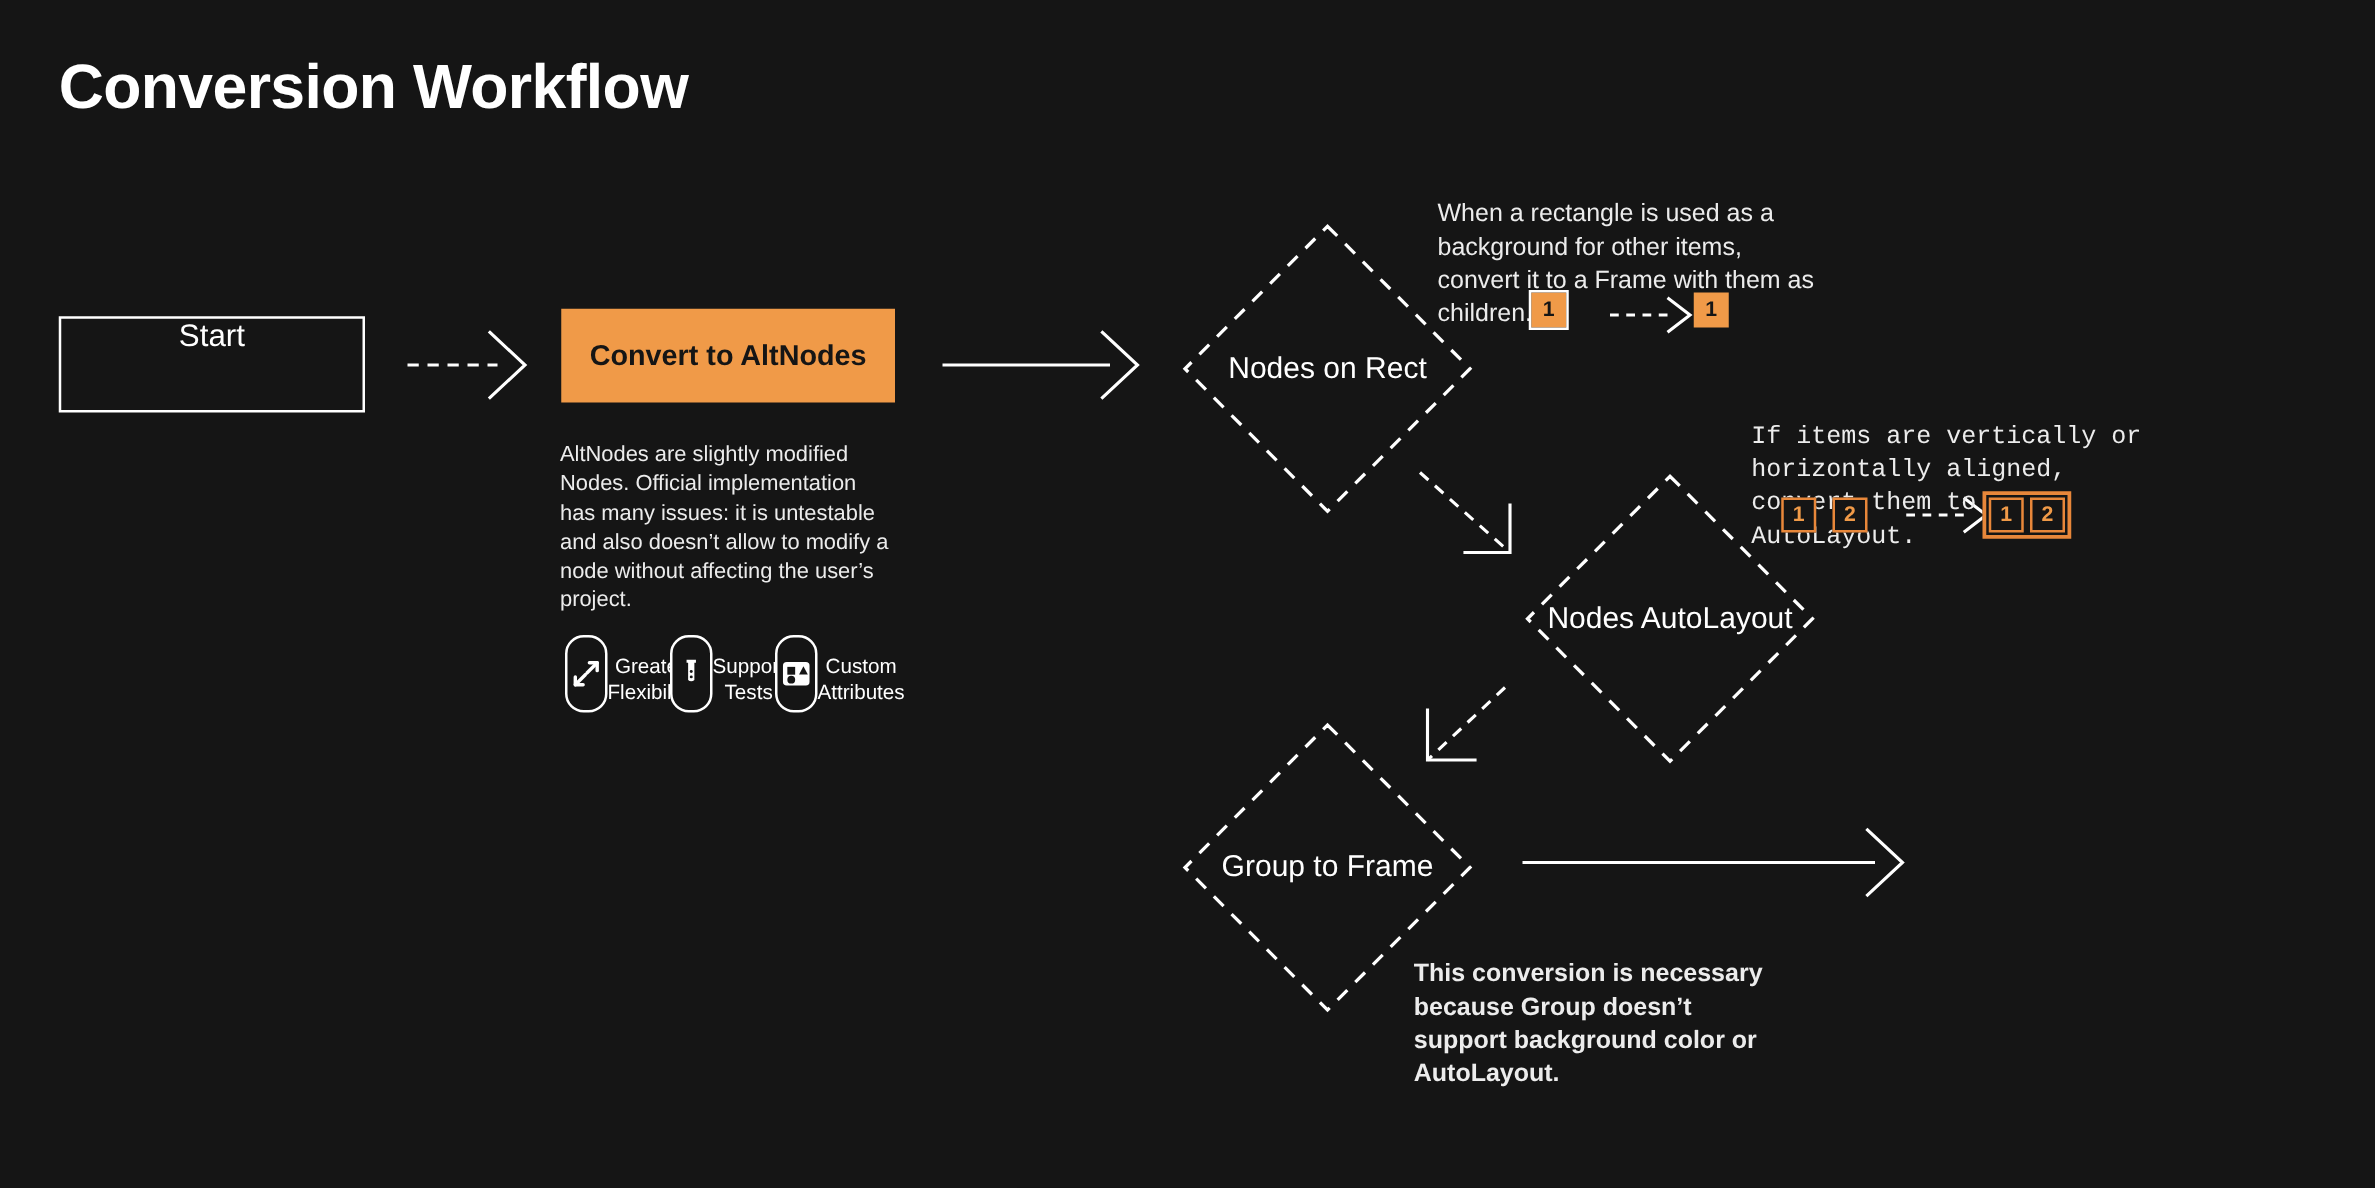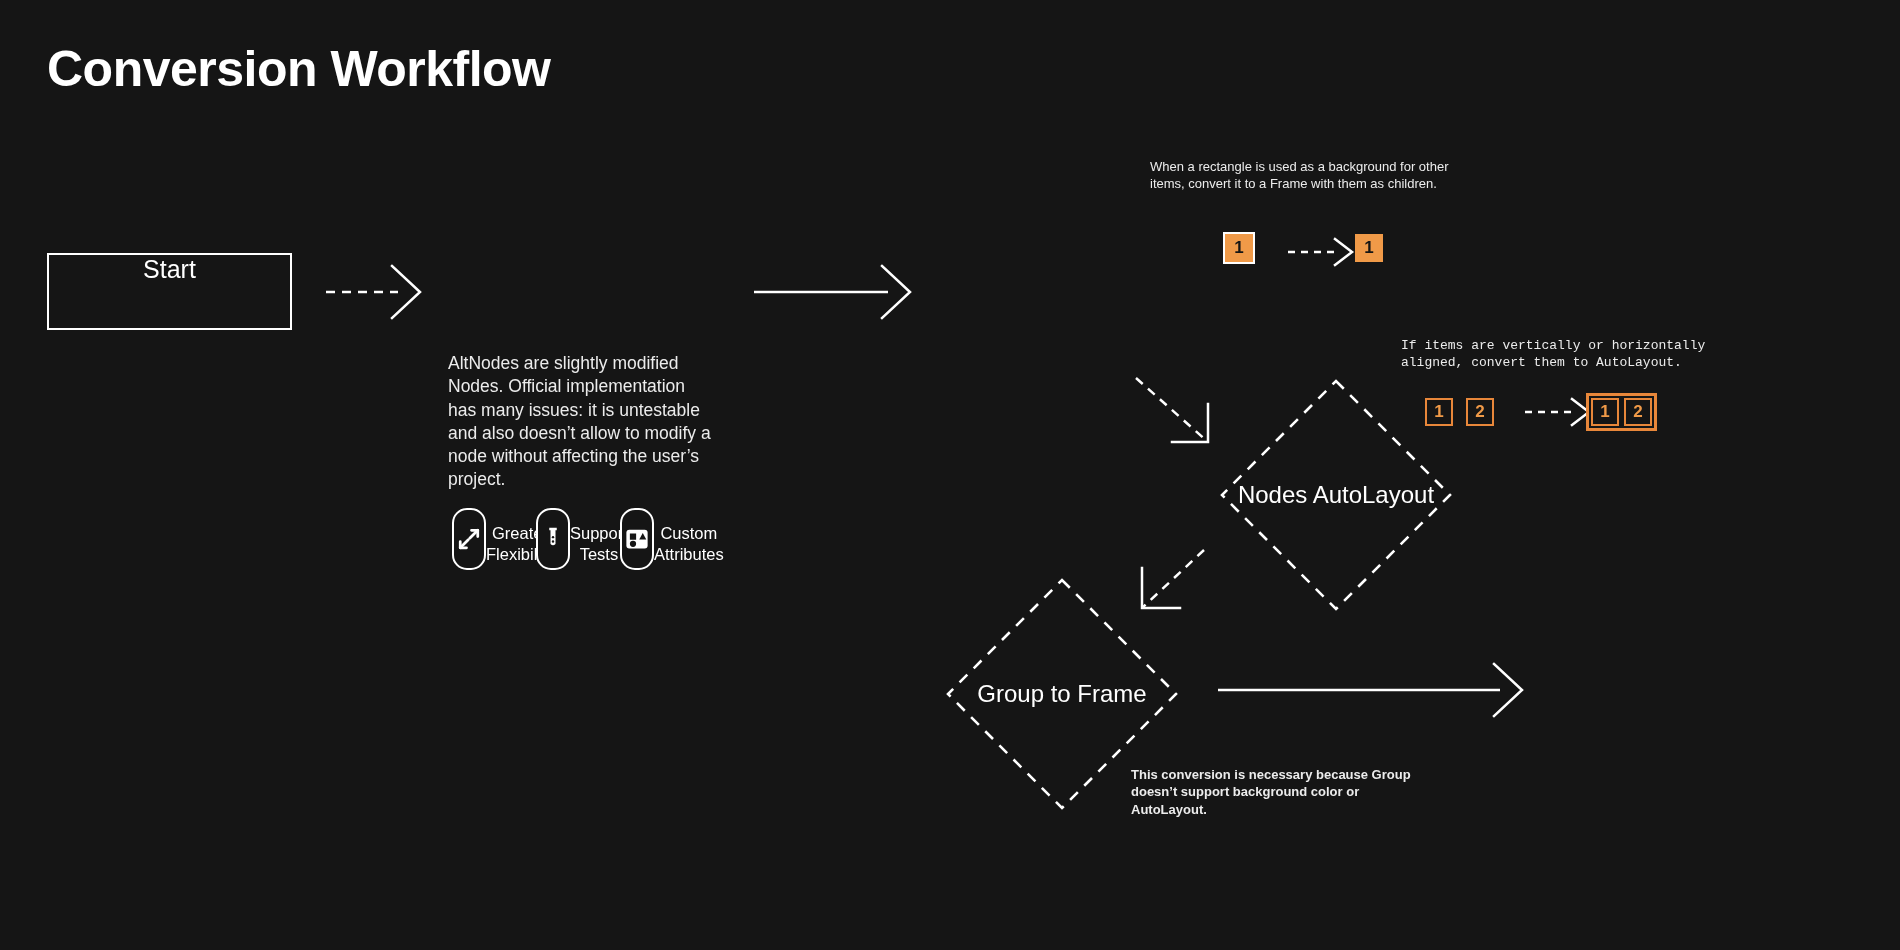--- a/index.html
+++ b/index.html
@@ -59,21 +59,21 @@
   .diamond-label {
     position:absolute; left:50%; top:50%; transform:translate(-50%,-50%);
     font-size:24px; color:#ffffff; white-space:nowrap;
   }
   #d-nodes-rect { left:944px; top:177px; width:236px; height:236px; }
   #d-autolayout { left:1218px; top:377px; width:236px; height:236px; }
   #d-group      { left:944px; top:576px; width:236px; height:236px; }
 
   
   .annot {
-    position:absolute; font-size:13px; line-height:1.33; color:#ececec;
+    position:absolute; font-size:20px; line-height:1.33; color:#ececec;
   }
   #annot-rect  { left:1150px; top:158px; width:312px; }
   #annot-auto  { left:1401px; top:337px; width:320px;font-family:Liberation Mono, monospace; }
   #annot-group { left:1131px; top:766px; width:290px;font-weight:bold; }
 
   
   .badge-row { position:absolute; display:flex; align-items:center; }
   #badges-rect { left:1225px; top:234px; gap:0; }
   #badges-auto { left:1425px; top:393px; gap:0; }
 
@@ -139,20 +139,23 @@
       <line x1="1525" y1="412" x2="1577" y2="412" stroke="#ffffff" stroke-width="2.5" stroke-dasharray="7 6"></line>
       <polyline points="1572,399 1589,412 1572,425" fill="none" stroke="#ffffff" stroke-width="2.5" stroke-linecap="square"></polyline>
     </g>
   </svg>
 
   <div class="term-box" id="start-box">
     <span>Start</span>
   </div>
 
 
+  <div id="convert-box">
+    <span>Convert to AltNodes</span>
+  </div>
 
   <div id="convert-desc">AltNodes are slightly modified Nodes. Official implementation has many issues: it is untestable and also doesn’t allow to modify a node without affecting the user’s project.</div>
 
   <div id="features">
 
     <div class="feature">
       <div class="feature-chip">
         <svg width="30" height="30" viewBox="0 0 24 24" fill="none" stroke="#ffffff" stroke-width="2.2" stroke-linecap="round" stroke-linejoin="round">
           <polyline points="14,5 19,5 19,10"></polyline>
           <polyline points="10,19 5,19 5,14"></polyline>
@@ -181,20 +184,26 @@
           <rect x="6.3" y="7.6" width="5" height="5" fill="#151515"></rect>
           <path d="M16.6 7.2 L19.4 12.4 H13.8 Z" fill="#151515"></path>
           <circle cx="8.8" cy="15.8" r="2.5" fill="#151515"></circle>
         </svg>
       </div>
       <div class="feature-label">Custom Attributes</div>
     </div>
 
   </div>
 
+  <div class="diamond-wrap" id="d-nodes-rect">
+    <svg class="diamond-shape" viewBox="0 0 236 236">
+      <polygon points="118,4 232,118 118,232 4,118" fill="none" stroke="#ffffff" stroke-width="2.6" stroke-dasharray="11 9"></polygon>
+    </svg>
+    <div class="diamond-label">Nodes on Rect</div>
+  </div>
 
   <div class="diamond-wrap" id="d-autolayout">
     <svg class="diamond-shape" viewBox="0 0 236 236">
       <polygon points="118,4 232,118 118,232 4,118" fill="none" stroke="#ffffff" stroke-width="2.6" stroke-dasharray="11 9"></polygon>
     </svg>
     <div class="diamond-label">Nodes AutoLayout</div>
   </div>
 
   <div class="diamond-wrap" id="d-group">
     <svg class="diamond-shape" viewBox="0 0 236 236">

